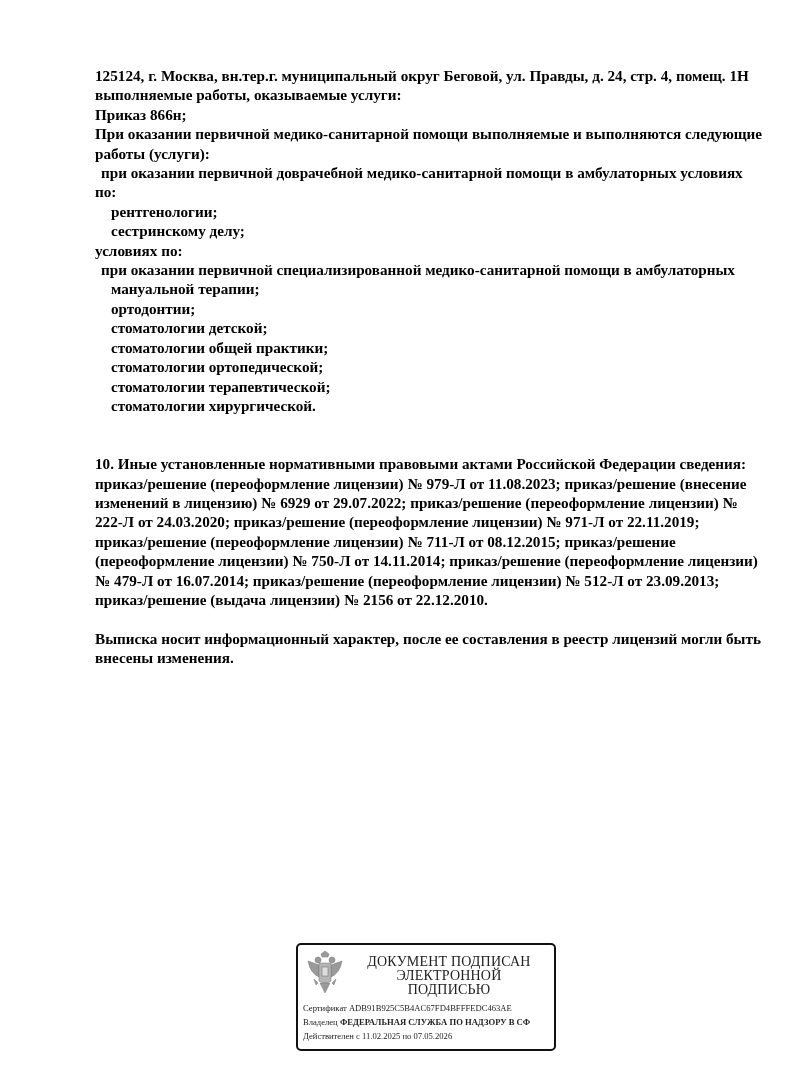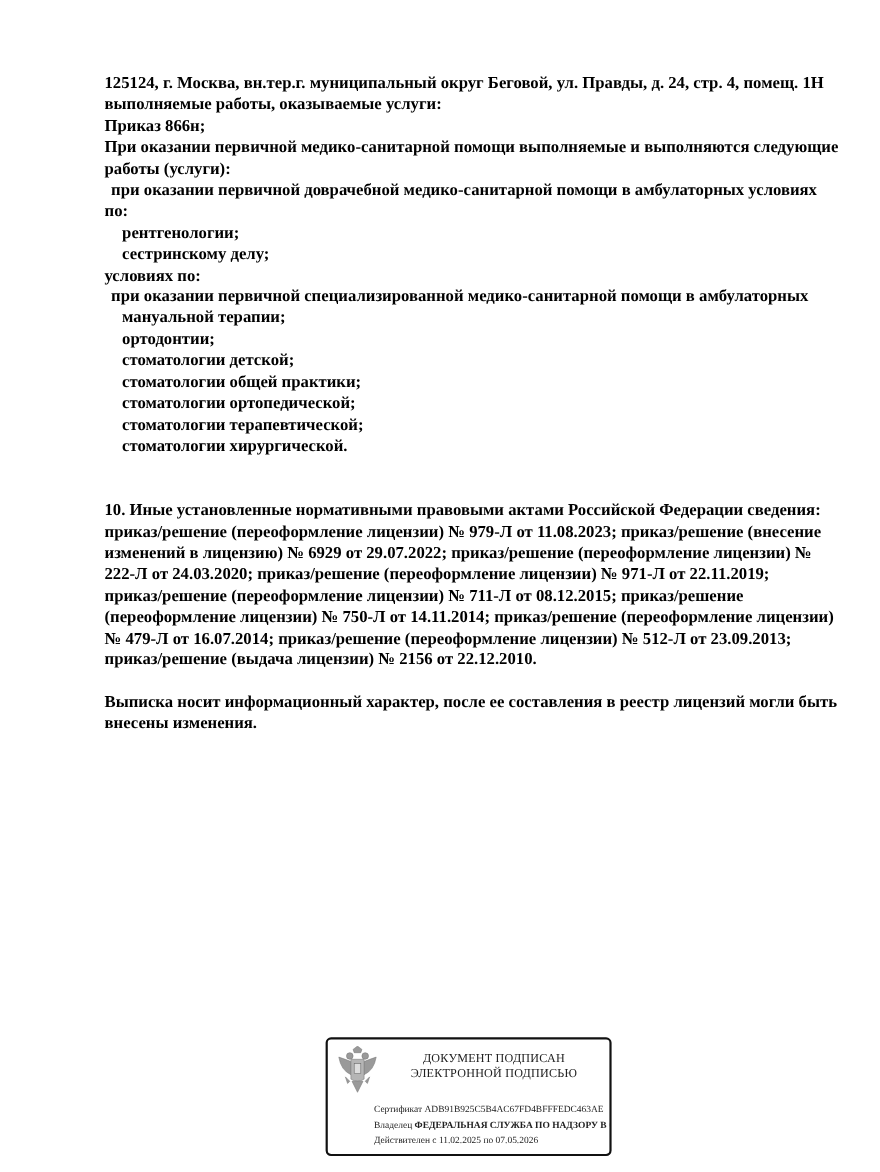--- a/index.html
+++ b/index.html
@@ -50,34 +50,33 @@
       top: 6px;
       width: 38px;
       height: 44px;
     }
     .stamp-title {
       position: absolute;
       left: 56px;
       top: 10px;
       width: 190px;
       text-align: center;
-      font-size: 11px;
+      font-size: 14px;
       line-height: 14px;
       letter-spacing: 0.2px;
       color: #222;
     }
     .stamp-info {
       position: absolute;
       left: 5px;
       top: 56px;
       font-size: 8.6px;
       line-height: 14px;
       color: #222;
       white-space: nowrap;
-      margin-left: 37px;
     }
     .stamp-info b { font-weight: bold; }
   </style>
 </head>
 <body>
 
 <div class="page">
   <span class="line">125124, г. Москва, вн.тер.г. муниципальный округ Беговой, ул. Правды, д. 24, стр. 4, помещ. 1Н</span>
   <span class="line">выполняемые работы, оказываемые услуги:</span>
   <span class="line">Приказ 866н;</span>

